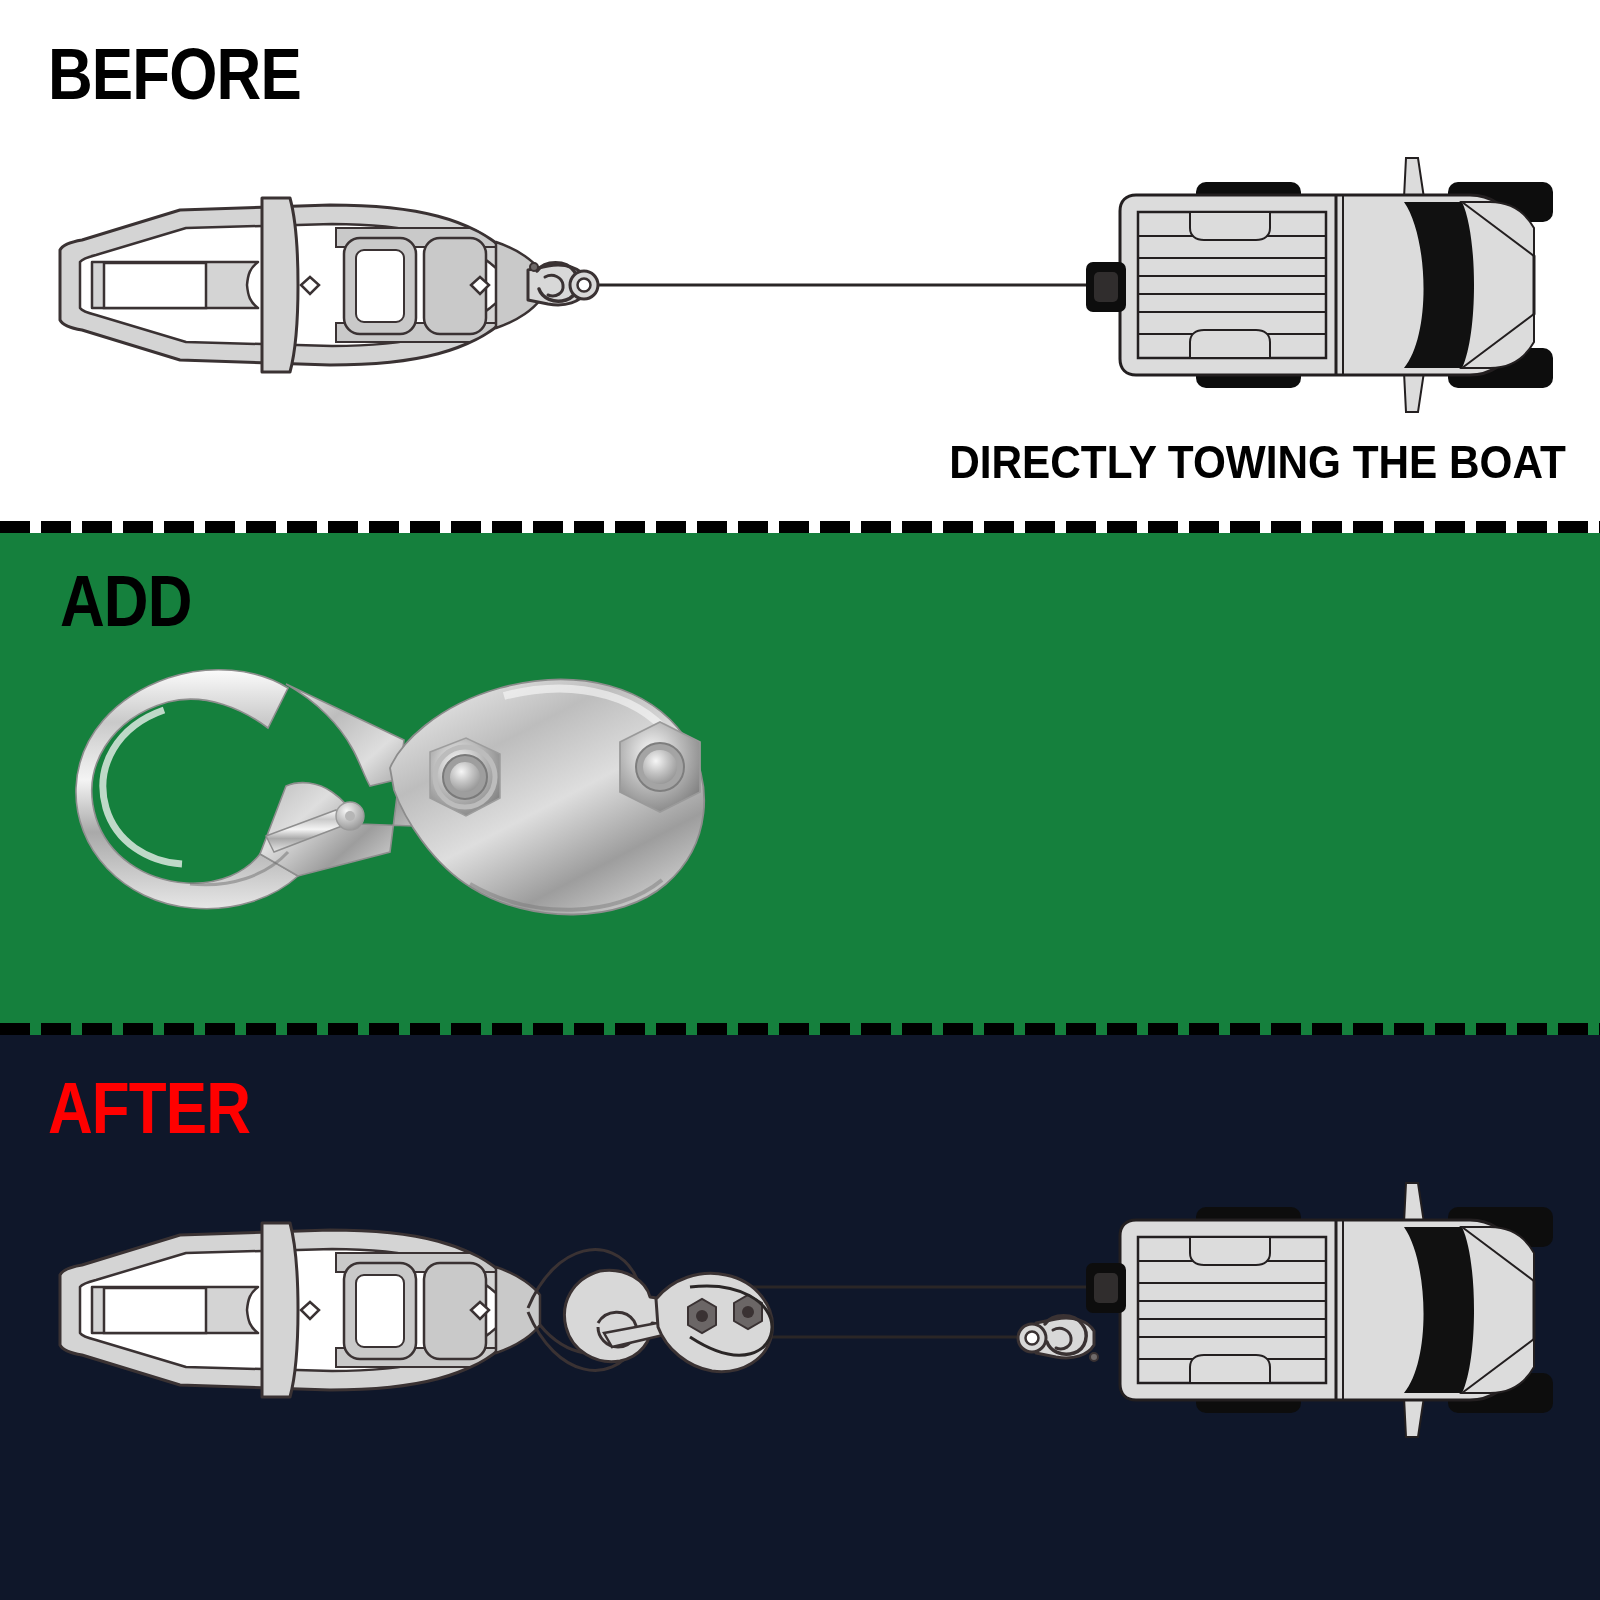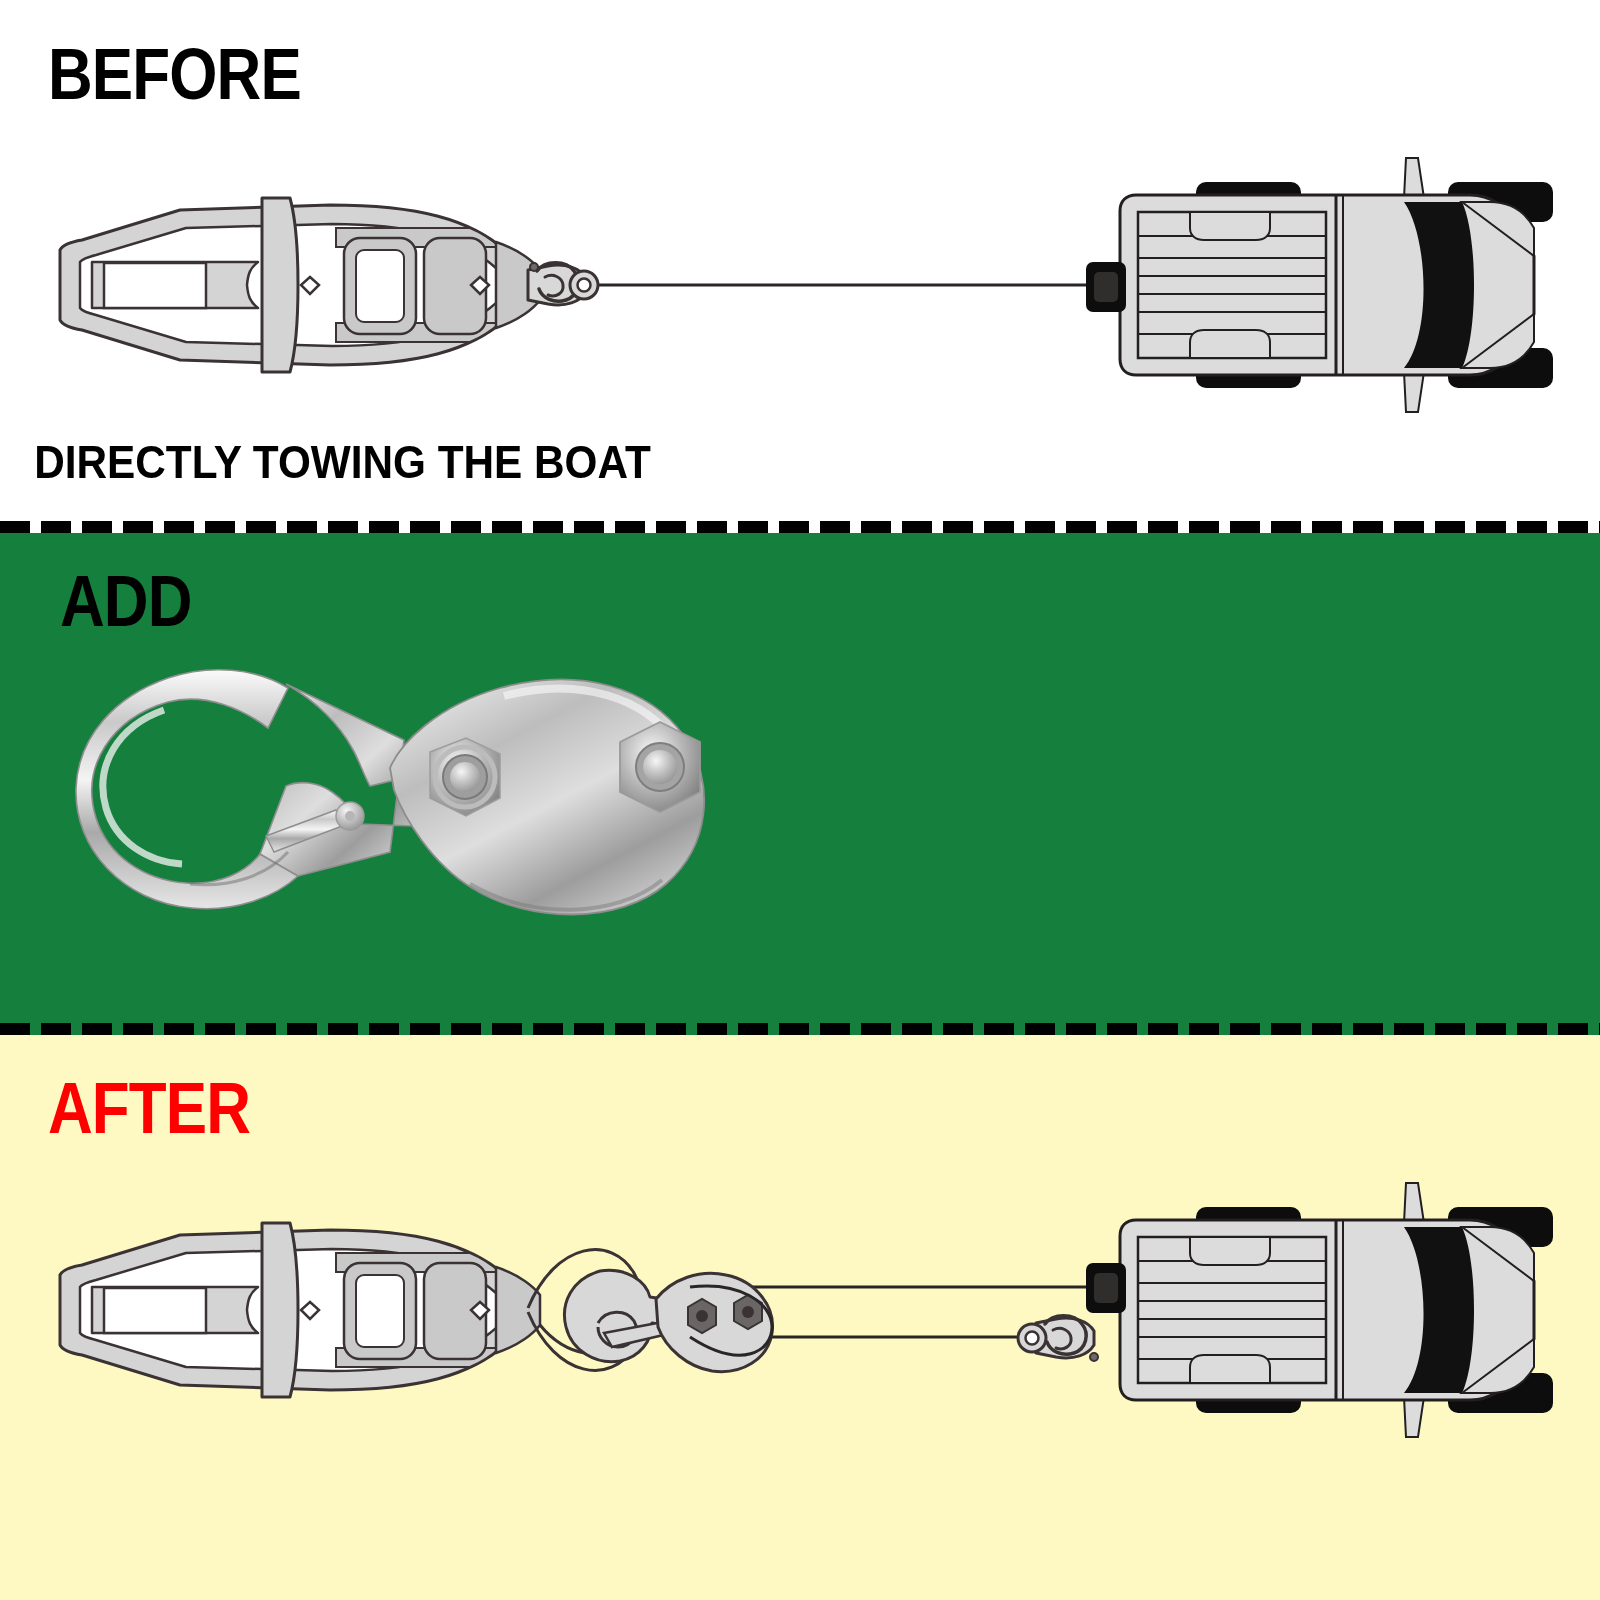--- a/index.html
+++ b/index.html
@@ -10,21 +10,21 @@
     overflow:hidden;
     position:relative;
   }
   .panel{position:absolute;left:0;width:1600px;overflow:hidden;}
 
   
   #panel-before{top:0;height:533px;background:#ffffff;}
   
   #panel-add{top:533px;height:502px;background:#15803d;}
   
-  #panel-after{top:1035px;height:565px;background:#fef9c3;}
+  #panel-after{top:1035px;height:565px;background:#0f172a;}
 
   .dashed-rule{
     position:absolute;left:0;width:1600px;height:12px;
     background:repeating-linear-gradient(to right,
         #000 0px,#000 30px,
         rgba(0,0,0,0) 30px,rgba(0,0,0,0) 41px);
     z-index:40;
   }
   #rule-top{top:521px;}
   #rule-bottom{top:1023px;}
@@ -40,21 +40,21 @@
     transform-origin:left center;
     white-space:nowrap;
     color:#000;
   }
   #kicker-before{left:48px;top:38px;}
   #kicker-add{left:60px;top:565px;}
   #kicker-after{left:48px;top:1072px;color:#ff0000;}
 
   .caption{
     position:absolute;
-    width:1600px;text-align:left;
+    width:1600px;text-align:right;
     font-family:"Liberation Sans","DejaVu Sans",sans-serif;
     font-weight:bold;
     font-size:47px;
     letter-spacing:0px;
     white-space:nowrap;
     color:#000;
   }
   #caption-before{top:434px;}
   .caption span{display:inline-block;transform:scaleX(.90);}
 

